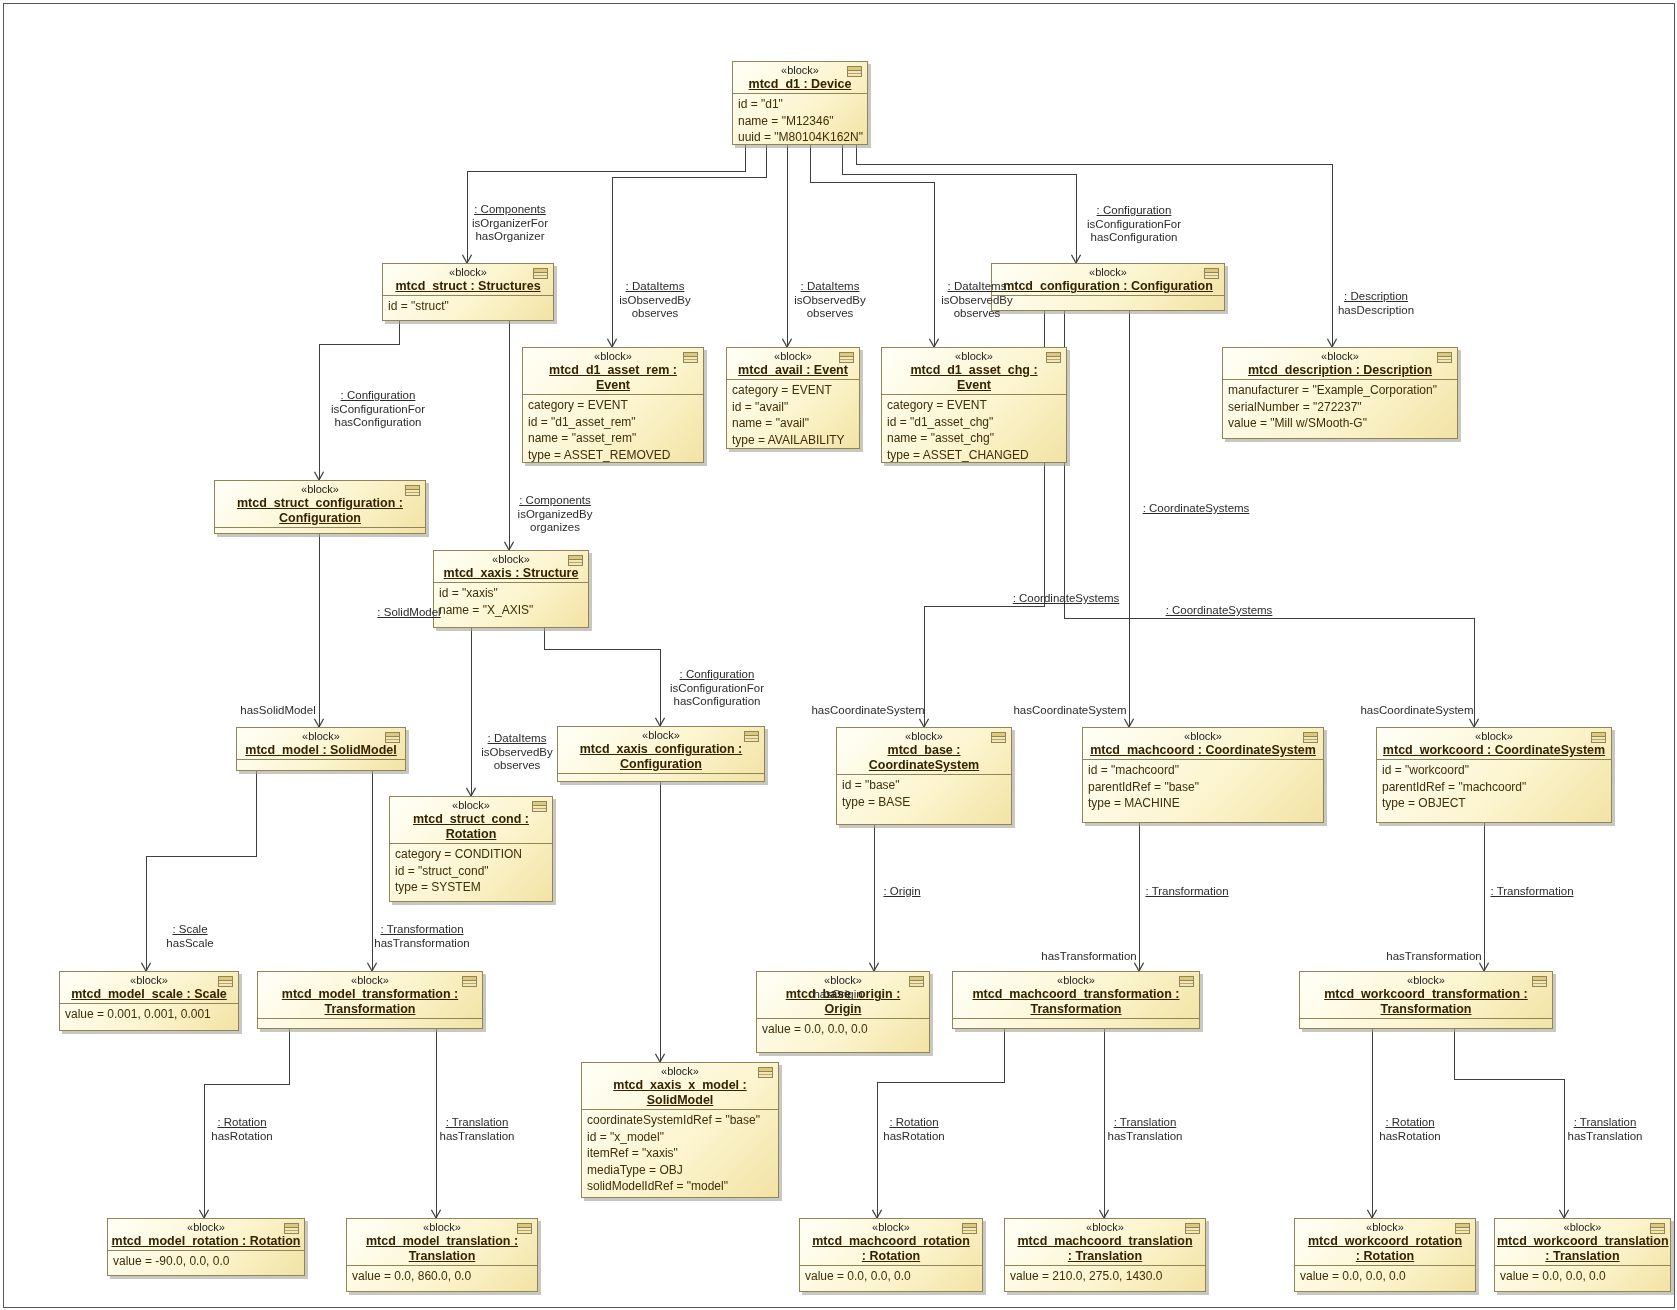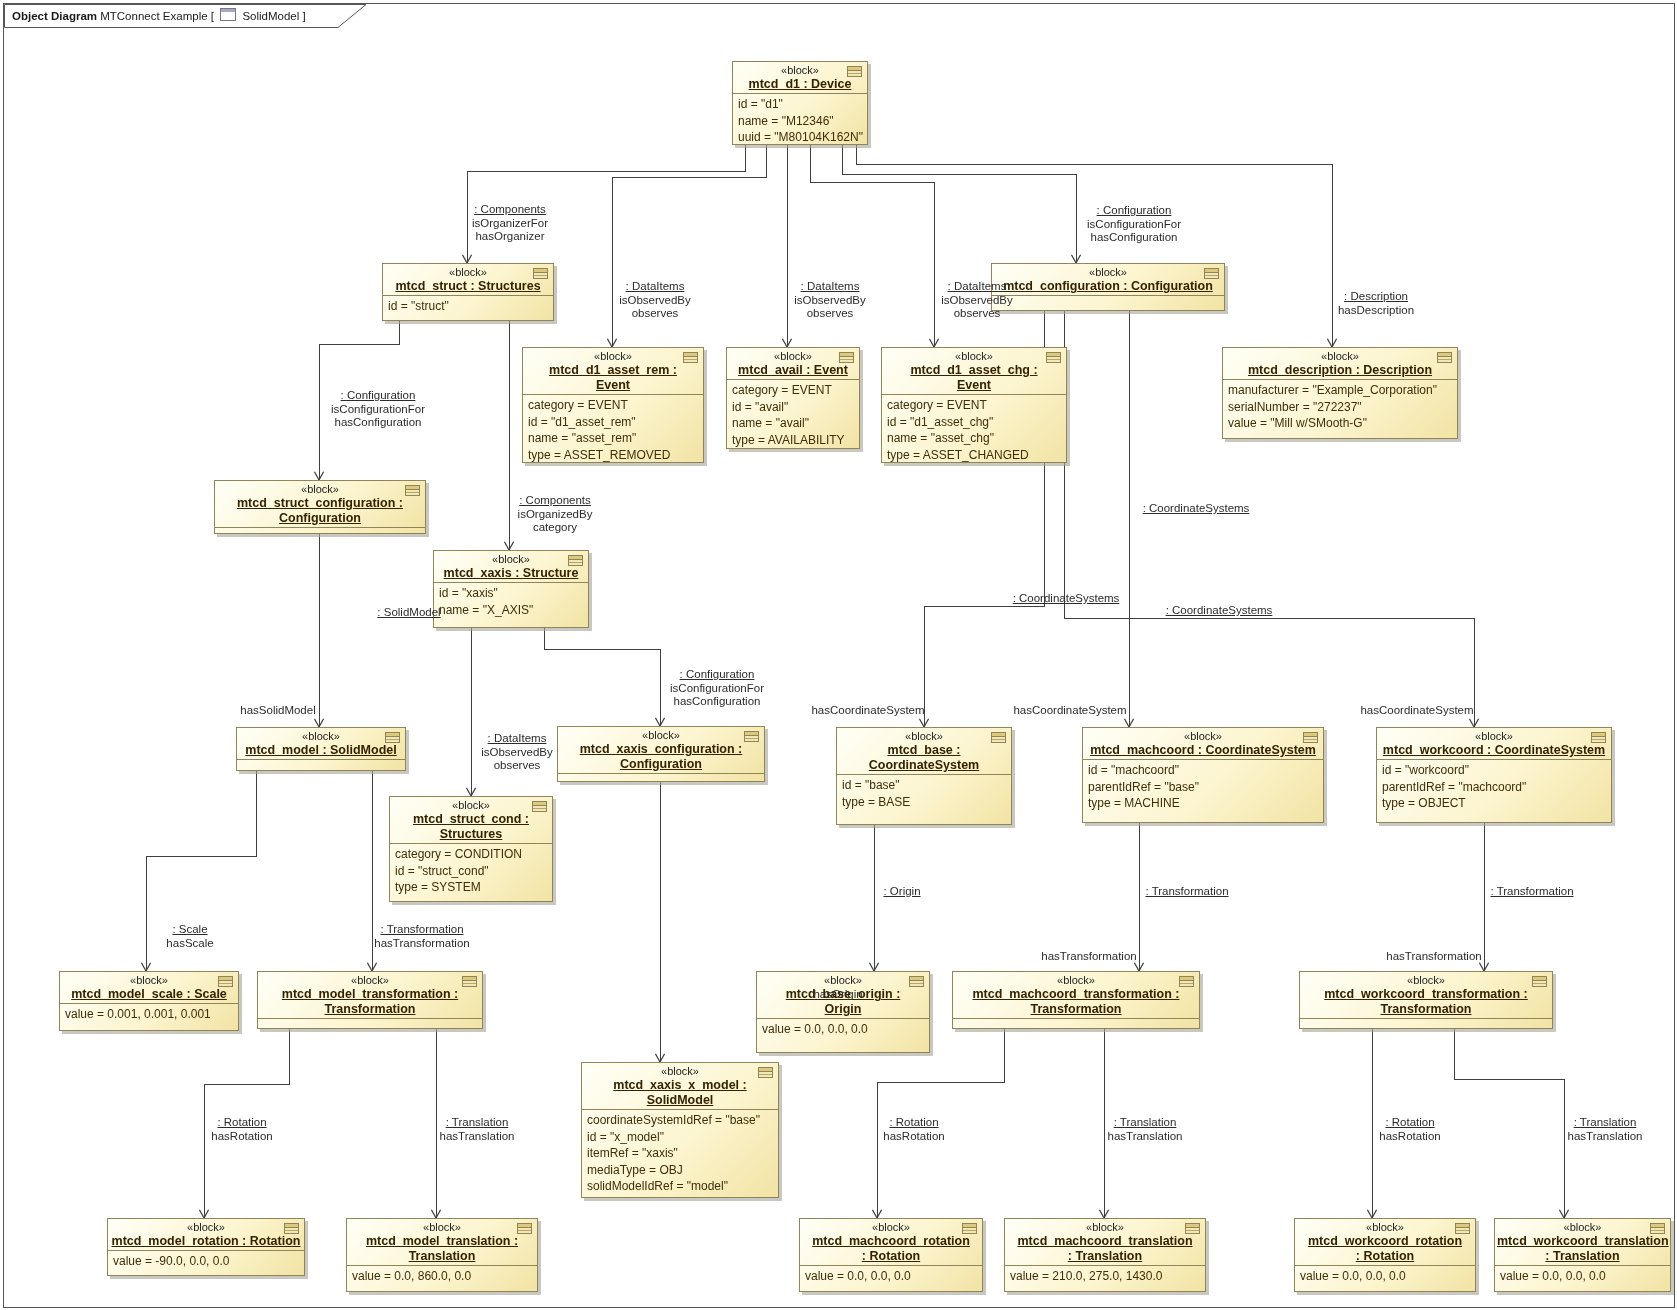--- a/index.html
+++ b/index.html
@@ -181,21 +181,21 @@
             <div class="stereo">«block»</div>
             <div class="bname">mtcd_model : SolidModel</div>
           </div>
           <div class="cicon"></div>
           <div class="bbody"></div>
         </div>
         <div class="block" style="left: 385px; top: 792px; width: 162px; height: 104px;">
           <div class="bhead">
             <div class="stereo">«block»</div>
             <div class="bname">mtcd_struct_cond :</div>
-            <div class="bname">Structures</div>
+            <div class="bname">Rotation</div>
           </div>
           <div class="cicon"></div>
           <div class="bbody">
             <div class="attr">category = CONDITION</div>
             <div class="attr">id = "struct_cond"</div>
             <div class="attr">type = SYSTEM</div>
           </div>
         </div>
         <div class="block" style="left: 553px; top: 722px; width: 206px; height: 54px;">
           <div class="bhead">
@@ -400,21 +400,21 @@
           <div>hasDescription</div>
         </div>
         <div class="elabel" style="left: 374px; top: 385px;">
           <div class="u">: Configuration</div>
           <div>isConfigurationFor</div>
           <div>hasConfiguration</div>
         </div>
         <div class="elabel" style="left: 551px; top: 490px;">
           <div class="u">: Components</div>
           <div>isOrganizedBy</div>
-          <div>category</div>
+          <div>organizes</div>
         </div>
         <div class="elabel" style="left: 357px; top: 602px; margin-left: 48px;">
           <div class="u">: SolidModel</div>
         </div>
         <div class="elabel" style="left: 274px; top: 700px;">
           <div>hasSolidModel</div>
         </div>
         <div class="elabel" style="left: 513px; top: 728px;">
           <div class="u">: DataItems</div>
           <div>isObservedBy</div>
@@ -487,25 +487,14 @@
         </div>
         <div class="elabel" style="left: 1406px; top: 1112px;">
           <div class="u">: Rotation</div>
           <div>hasRotation</div>
         </div>
         <div class="elabel" style="left: 1601px; top: 1112px;">
           <div class="u">: Translation</div>
           <div>hasTranslation</div>
         </div>
       </div>
-    <div class="tabwrap">
-      <svg width="372" height="24">
-        <path d="M0.5,0.5 H362 L334,23.5 H0.5 Z" fill="#ffffff" stroke="#565656"></path>
-      </svg>
-      <div class="tabtext">
-        <span class="tb">Object Diagram</span>
-        <span>MTConnect Example [</span>
-        <span class="dicon"></span>
-        <span>SolidModel ]</span>
-      </div>
-    </div>
   </div>
 </div>
 
 </body></html>

